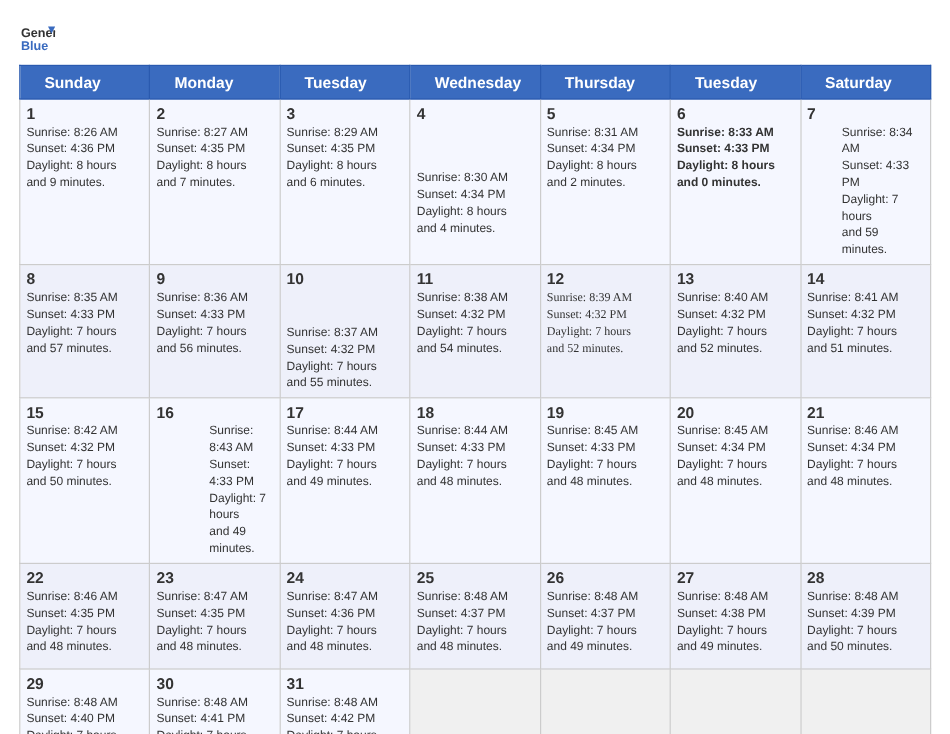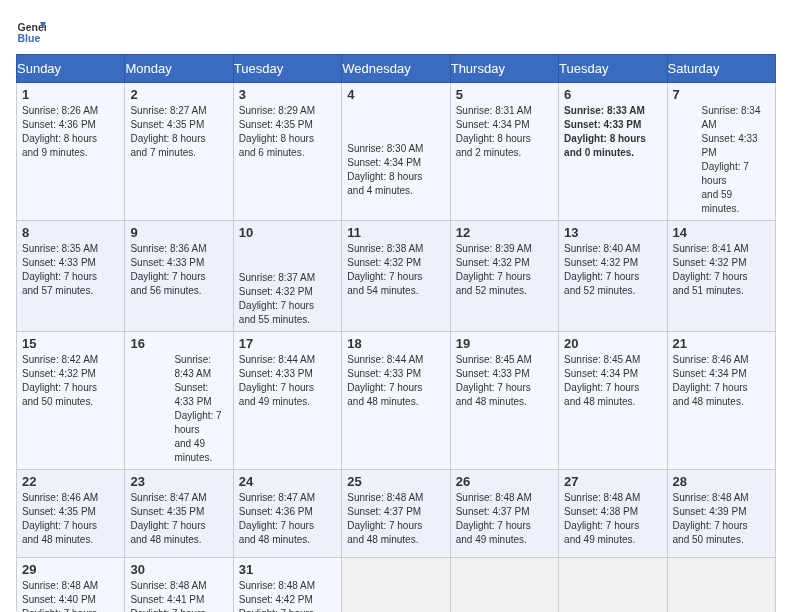--- a/index.html
+++ b/index.html
@@ -48,22 +48,22 @@
     }
     table {
       width: 100%;
       border-collapse: collapse;
       table-layout: fixed;
     }
     thead th {
       background-color: #3a6bbf;
       color: #fff;
       font-size: 13px;
-      font-weight: normal;
-      padding: 6px 0;
+      font-weight: bold;
+      padding: 6px 20px;
       text-align: left;
       border: 1px solid #2a5aaf;
     }
     tbody td {
       border: 1px solid #ccc;
       padding: 4px 5px;
       vertical-align: top;
       font-size: 10.5px;
       color: #333;
       background: #fff;
@@ -200,21 +200,21 @@
         </td>
         <td>
           <span class="day-number">11</span>
           <div class="cell-content" style="white-space: pre-line;">Sunrise: 8:38 AM
 Sunset: 4:32 PM
 Daylight: 7 hours
 and 54 minutes.</div>
         </td>
         <td>
           <span class="day-number">12</span>
-          <div class="cell-content" style="white-space: pre-line;">Sunrise: 8:39 AM
+          <div class="cell-content" style="white-space: pre-line; font-family: Liberation Serif, serif;">Sunrise: 8:39 AM
 Sunset: 4:32 PM
 Daylight: 7 hours
 and 52 minutes.</div>
         </td>
         <td>
           <span class="day-number">13</span>
           <div class="cell-content" style="white-space: pre-line;">Sunrise: 8:40 AM
 Sunset: 4:32 PM
 Daylight: 7 hours
 and 52 minutes.</div>

